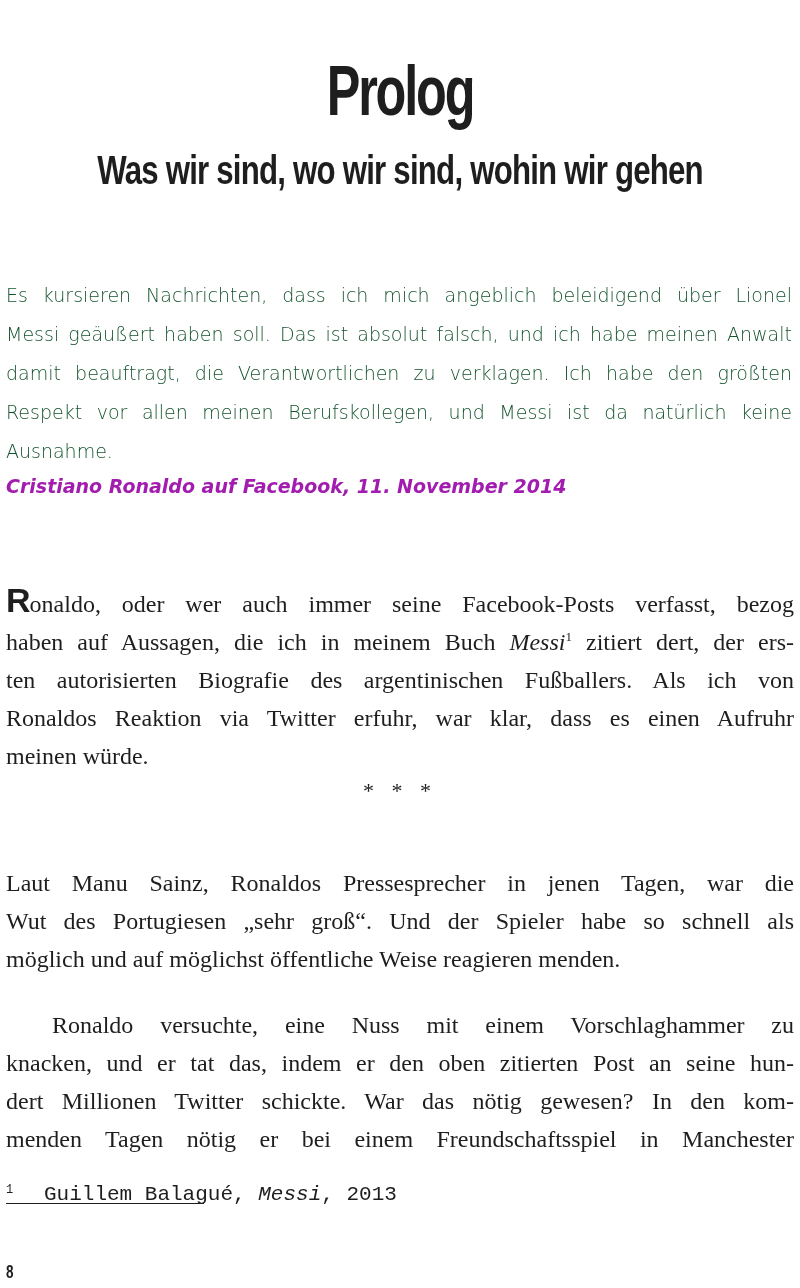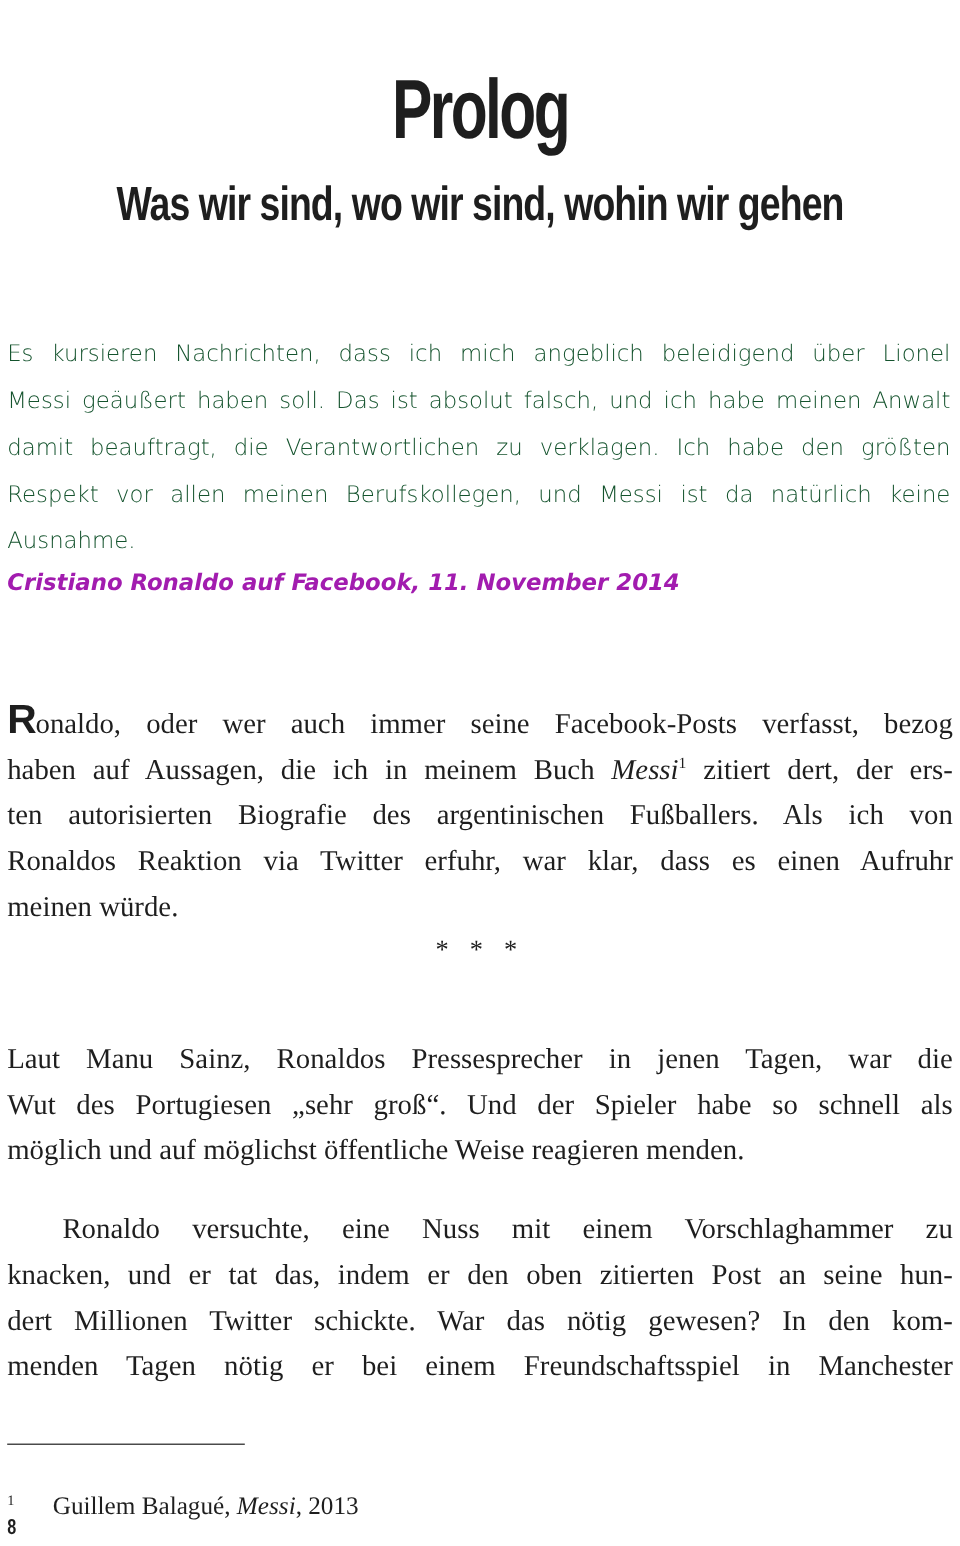--- a/index.html
+++ b/index.html
@@ -42,22 +42,22 @@
     }
     .separator {
       position: absolute; left: 0; width: 800px; top: 778px; text-align: center;
       font-family: "Liberation Serif", serif; font-size: 22px; letter-spacing: 6px;
     }
     .footnote-rule {
       position: absolute; left: 6px; top: 1203px; width: 198px; height: 0;
       border-top: 1px solid #1e1e1e;
     }
     .footnote {
-      position: absolute; left: 6px; top: 1240px;
-      font-family: Liberation Serif, serif; font-size: 21px; line-height: 30px;
+      position: absolute; left: 6px; top: 1180px;
+      font-family: Liberation Mono, monospace; font-size: 21px; line-height: 30px;
     }
     .footnote .fn-num { font-size: 12px; vertical-align: top; display: inline-block; width: 38px; line-height: 20px; }
     sup.ref { font-size: 13px; line-height: 0; vertical-align: super; }
     .page-number {
       position: absolute; left: 6px; top: 1262px;
       font-family: "Liberation Sans", sans-serif; font-weight: bold;
       font-size: 18px; transform: scaleX(0.75); transform-origin: 0 0;
     }
   </style>
 </head>

